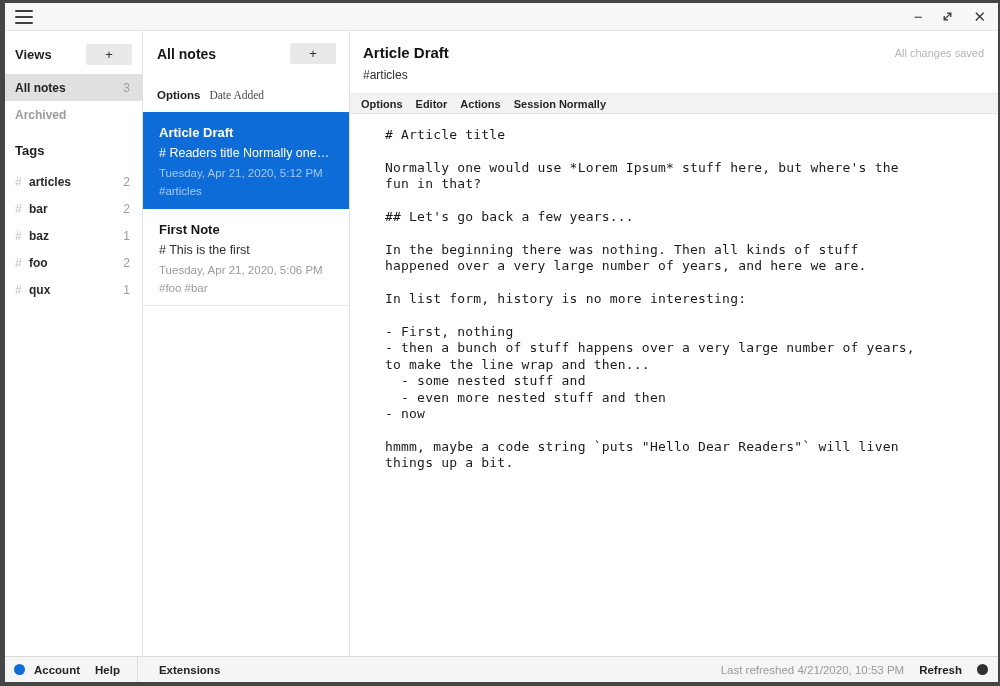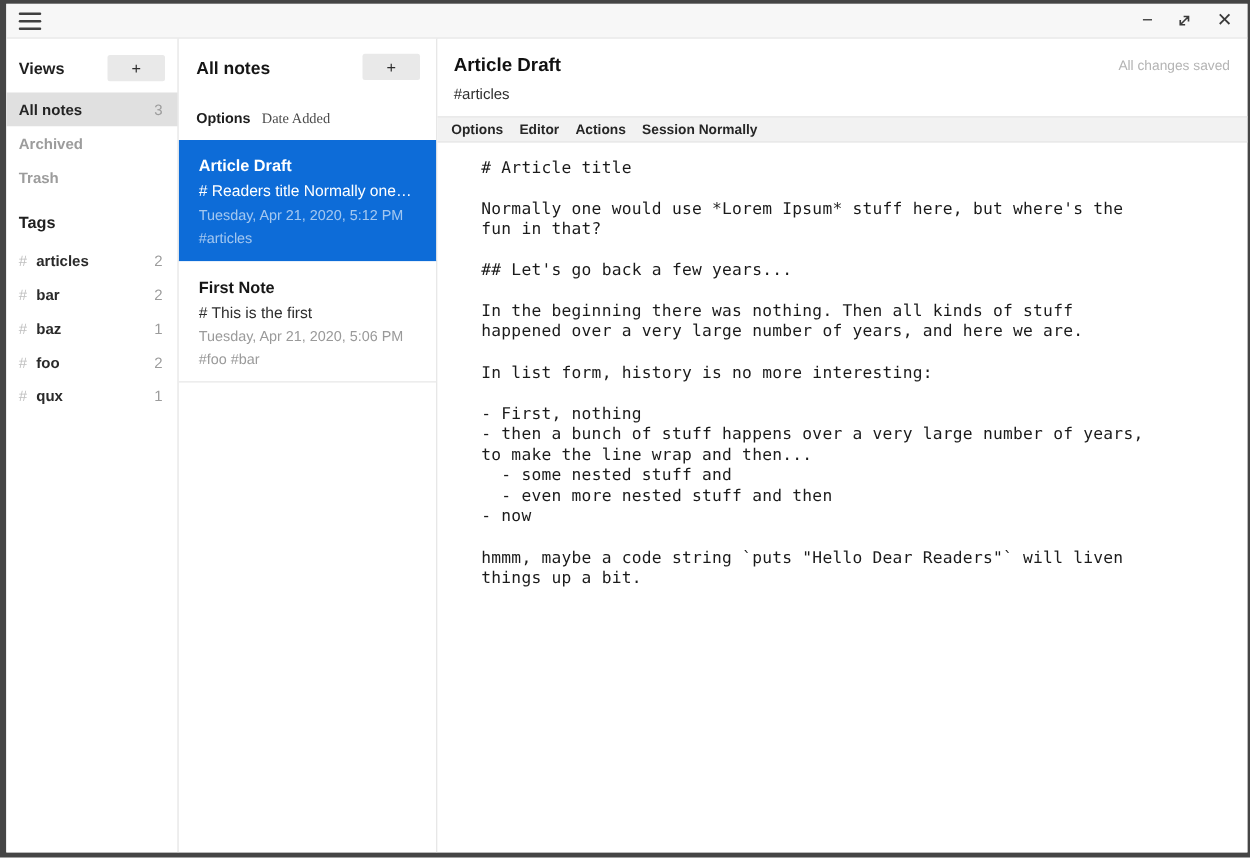--- a/index.html
+++ b/index.html
@@ -113,23 +113,20 @@
           <span class="hdr">Views</span>
           <button class="plus-btn">+</button>
         </div>
         <div class="side-item selected">
           <span>All notes</span>
           <span class="count">3</span>
         </div>
         <div class="side-item muted">
           <span>Archived</span>
         </div>
-        <div class="side-item muted">
-          <span>Trash</span>
-        </div>
         <div class="tags-hdr">Tags</div>
         <div class="tag-row">
           <span class="hash">#</span>
           <span class="tname">articles</span>
           <span class="count">2</span>
         </div>
         <div class="tag-row">
           <span class="hash">#</span>
           <span class="tname">bar</span>
           <span class="count">2</span>
@@ -207,15 +204,25 @@
 to make the line wrap and then...
   - some nested stuff and
   - even more nested stuff and then
 - now
 
 hmmm, maybe a code string `puts "Hello Dear Readers"` will liven
 things up a bit.</pre>
       </section>
     </div>
 
+    <div class="footer">
+      <span class="dot blue"></span>
+      <span class="f-btn f-account">Account</span>
+      <span class="f-btn">Help</span>
+      <span class="f-ext">Extensions</span>
+      <span class="spacer"></span>
+      <span class="f-refreshed">Last refreshed 4/21/2020, 10:53 PM</span>
+      <span class="f-btn">Refresh</span>
+      <span class="dot dark"></span>
+    </div>
 
   </div>
 </div>
 
 </body></html>

